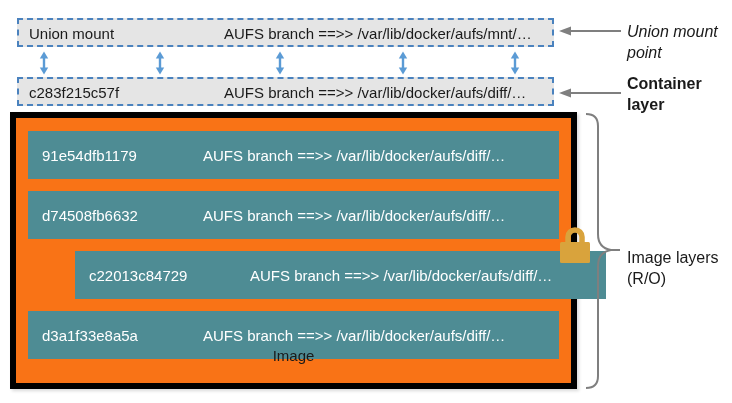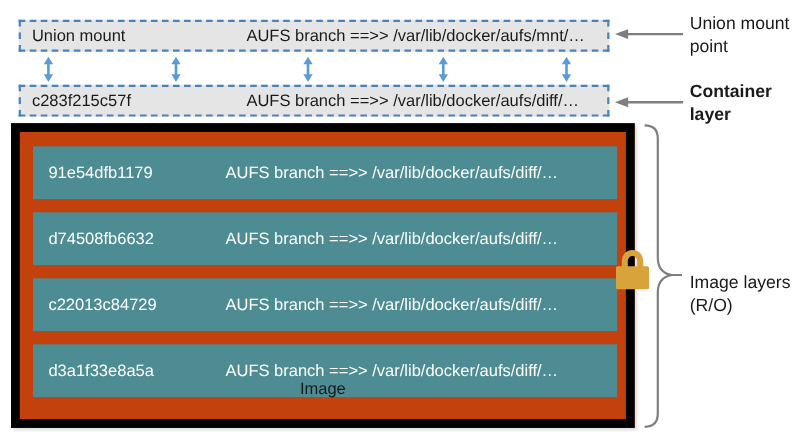--- a/index.html
+++ b/index.html
@@ -17,21 +17,21 @@
   }
   .dashed-box .row-label{
     position:absolute;left:10px;top:50%;transform:translateY(-50%);
     font-size:15px;white-space:nowrap;
   }
   .dashed-box .branch-label{
     position:absolute;left:205px;top:50%;transform:translateY(-50%);
     font-size:15px;white-space:nowrap;
   }
   .image-box{
-    border:8px solid #000000;background:#c2410c;
+    border:6px solid #000000;background:#f97316;
     box-shadow:2px 2px 3px rgba(0,0,0,0.15);
   }
   .layer-row{
     position:absolute;left:12px;width:531px;height:48px;
     background:#4e8c94;color:#ffffff;
   }
   .layer-row .row-label{
     position:absolute;left:14px;top:50%;transform:translateY(-50%);
     font-size:15px;white-space:nowrap;
   }
@@ -93,21 +93,21 @@
     <div class="layer-row" style="top:13px;">
       <span class="row-label">91e54dfb1179</span>
       <span class="branch-label">AUFS branch ==&gt;&gt; /var/lib/docker/aufs/diff/…</span>
     </div>
 
     <div class="layer-row" style="top:73px;">
       <span class="row-label">d74508fb6632</span>
       <span class="branch-label">AUFS branch ==&gt;&gt; /var/lib/docker/aufs/diff/…</span>
     </div>
 
-    <div class="layer-row" style="top:133px;">
+    <div class="layer-row" style="top:133px;margin-left:47px;">
       <span class="row-label">c22013c84729</span>
       <span class="branch-label">AUFS branch ==&gt;&gt; /var/lib/docker/aufs/diff/…</span>
     </div>
 
     <div class="layer-row" style="top:193px;">
       <span class="row-label">d3a1f33e8a5a</span>
       <span class="branch-label">AUFS branch ==&gt;&gt; /var/lib/docker/aufs/diff/…</span>
     </div>
 
     <div class="image-caption">Image</div>
@@ -124,19 +124,19 @@
 
   <svg class="abs" style="left:558px;top:25px;" width="64" height="12" viewBox="0 0 64 12">
     <line x1="12" y1="6" x2="63" y2="6" stroke="#7f7f7f" stroke-width="2.2"></line>
     <polygon points="1,6 13,1.5 13,10.5" fill="#7f7f7f"></polygon>
   </svg>
   <svg class="abs" style="left:558px;top:87px;" width="64" height="12" viewBox="0 0 64 12">
     <line x1="12" y1="6" x2="63" y2="6" stroke="#7f7f7f" stroke-width="2.2"></line>
     <polygon points="1,6 13,1.5 13,10.5" fill="#7f7f7f"></polygon>
   </svg>
 
-  <div class="abs annotation" style="left:627px;top:11px;width:100px;">Union mount point</div>
+  <div class="abs annotation" style="left:627px;top:21px;width:100px;font-style:italic;">Union mount point</div>
 
   <div class="abs annotation" style="left:627px;top:73px;width:96px;font-weight:bold;">Container layer</div>
 
   <div class="abs annotation" style="left:627px;top:247px;width:104px;">Image layers (R/O)</div>
 
 </div>
 
 </body></html>

